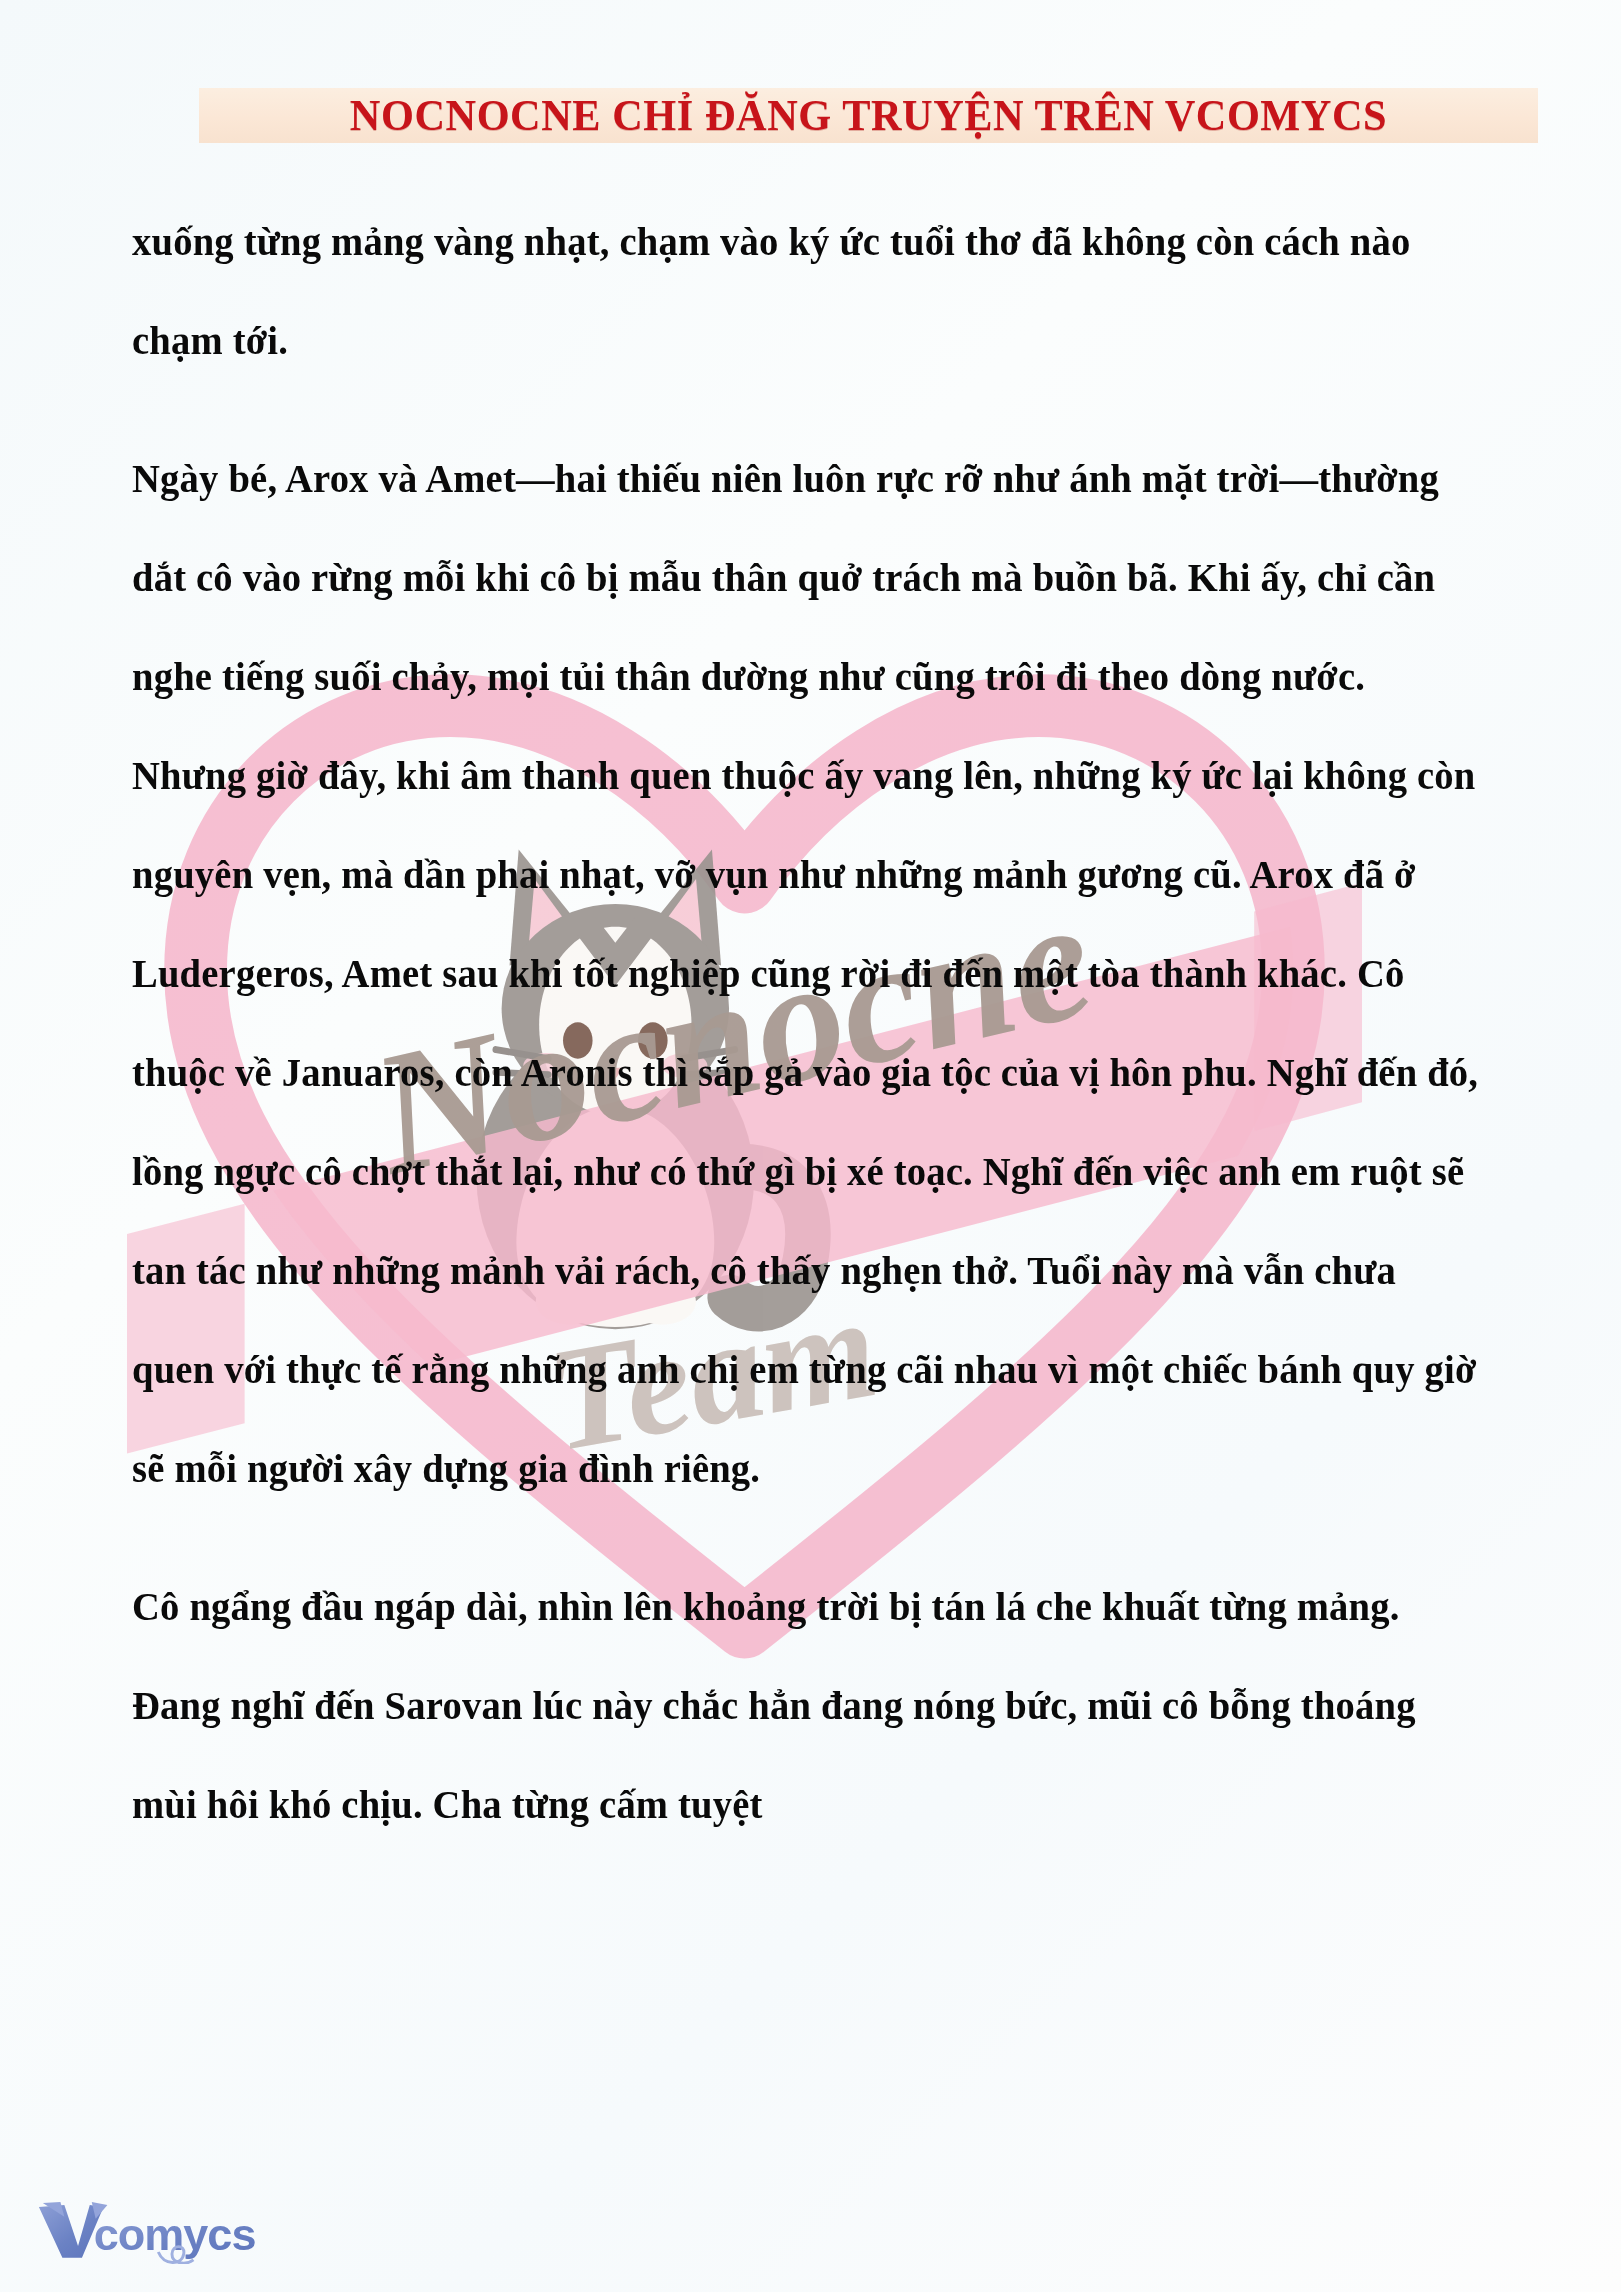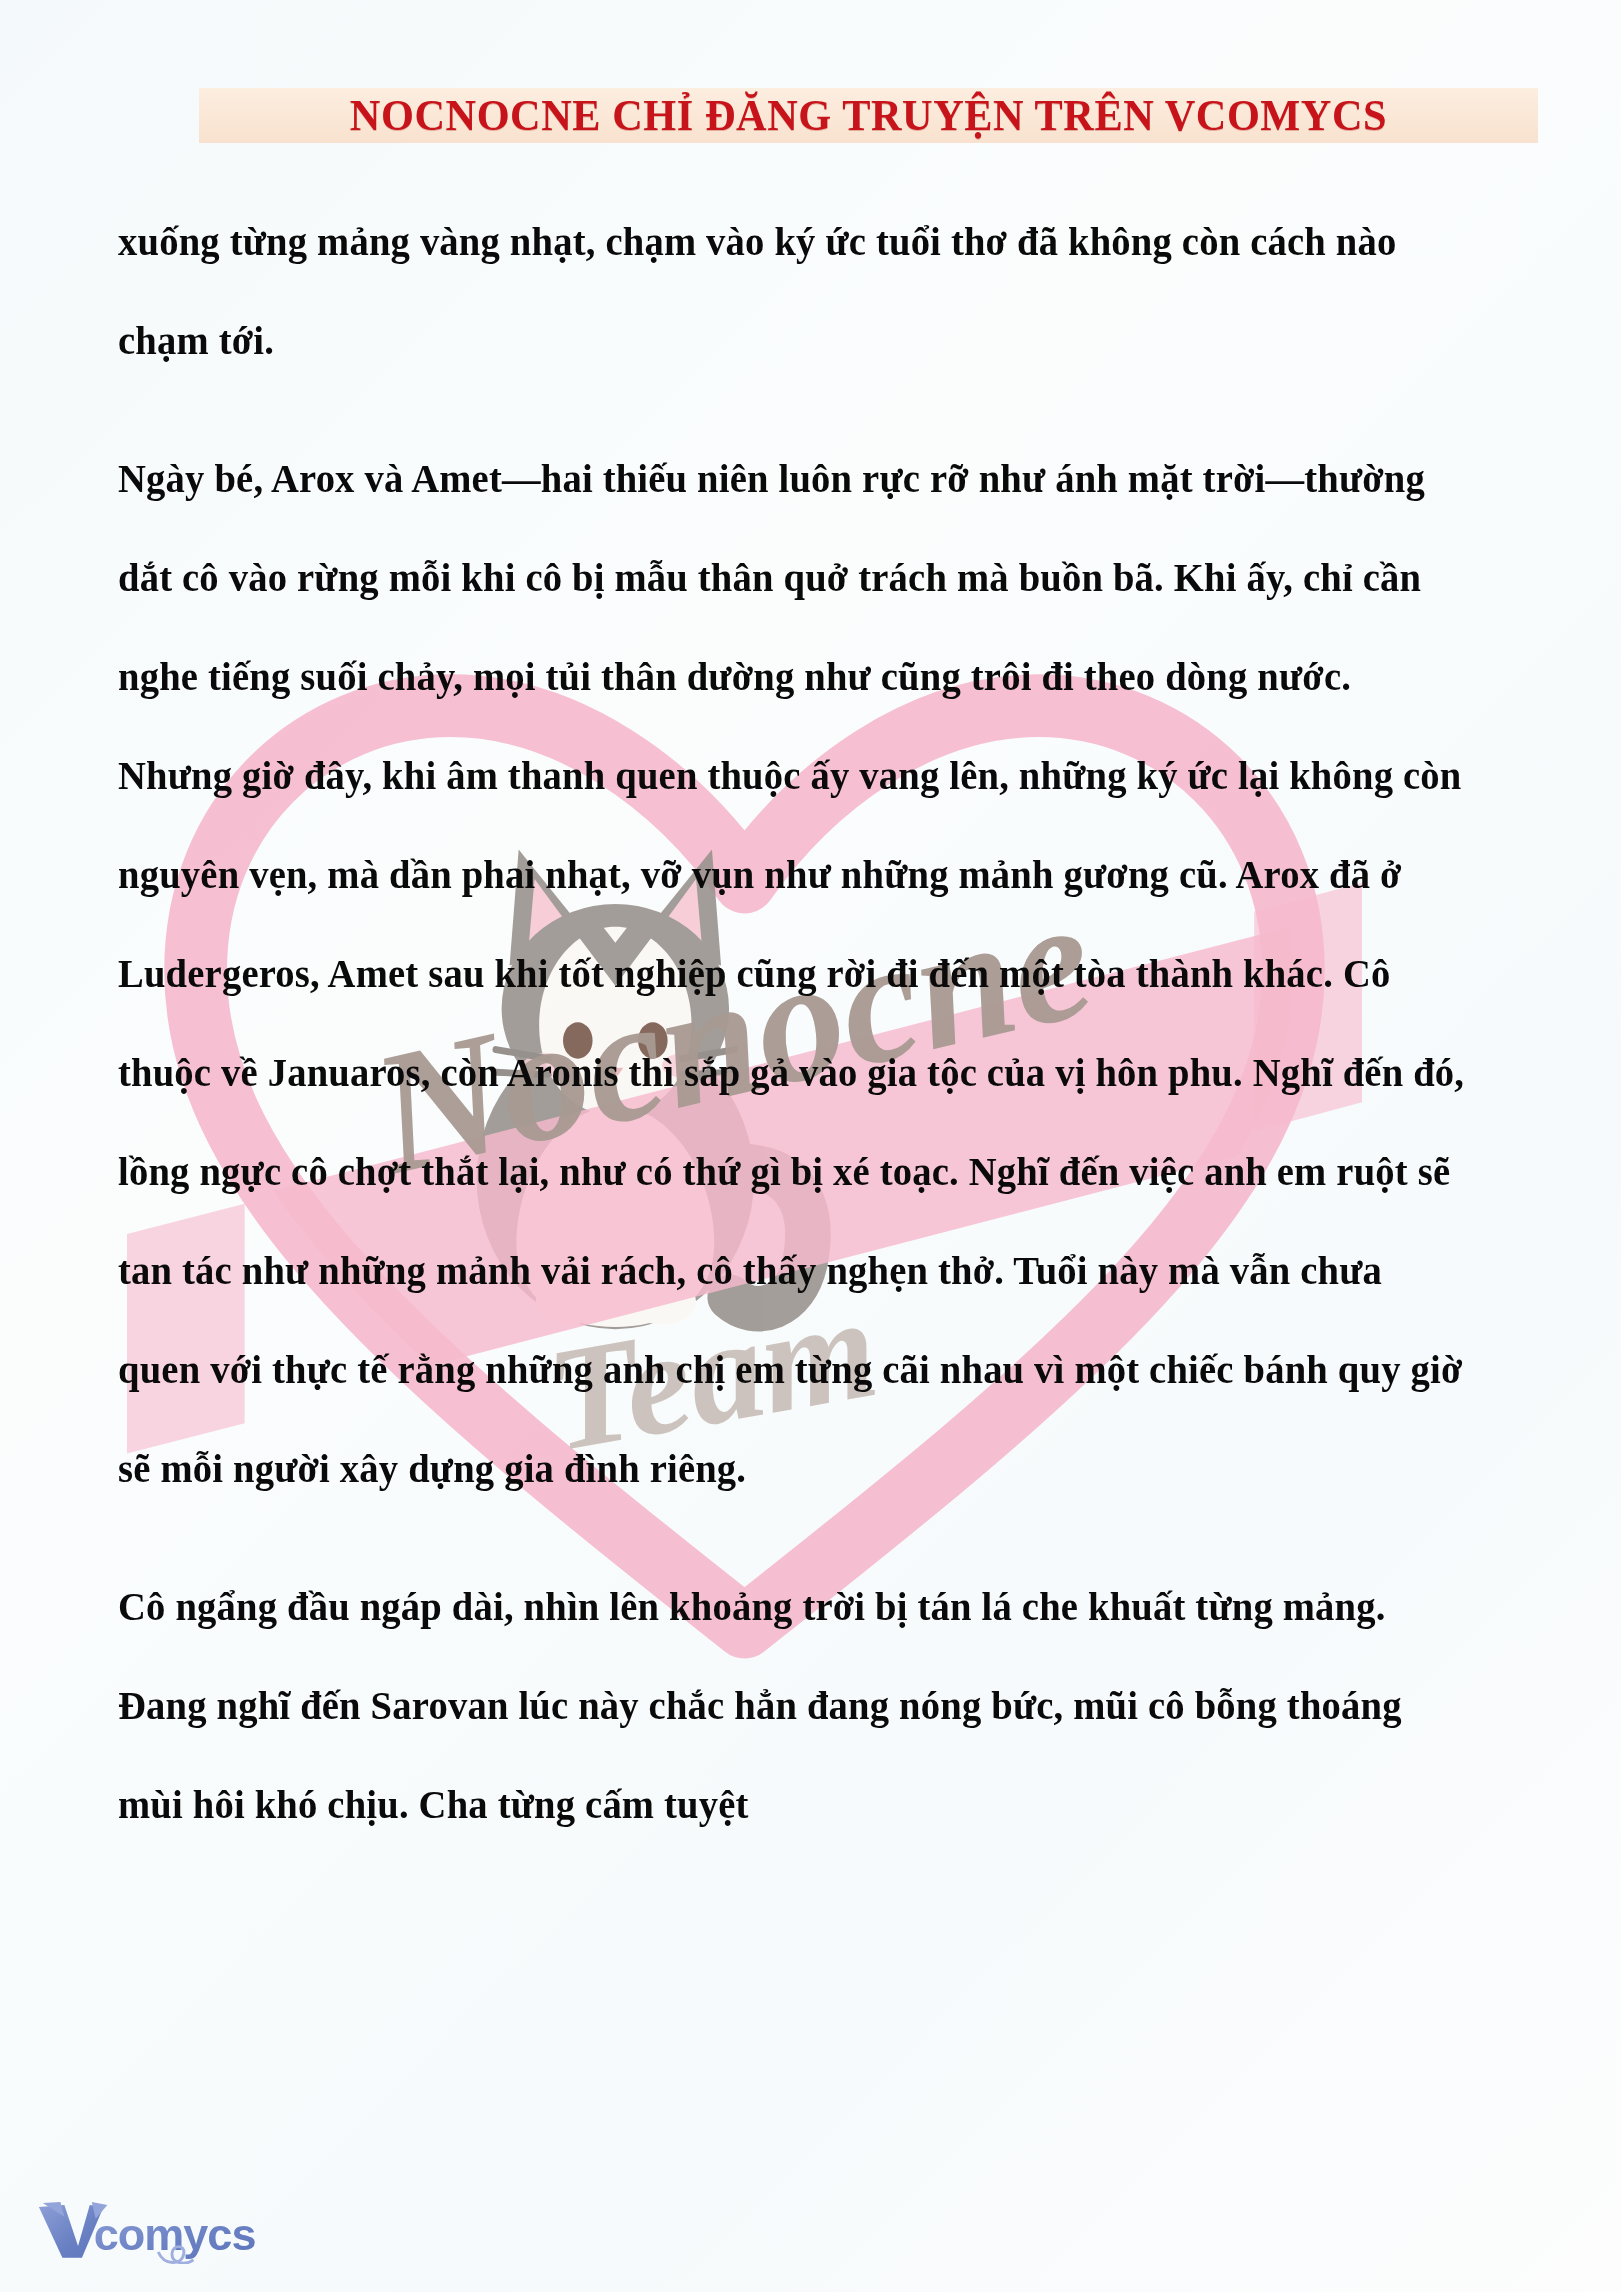--- a/index.html
+++ b/index.html
@@ -46,21 +46,21 @@
     white-space:nowrap;
     transform:scaleX(0.94);
     transform-origin:center center;
     text-shadow:0 1px 0 rgba(160,0,0,0.25);
     z-index:4;
   }
 
   
   .body-col{
     position:absolute;
-    left:118px;top:192px;
+    left:132px;top:192px;
     width:1404px;
     z-index:3;
   }
   .para{
     color:#0a0a0a;
     font-family:"Liberation Serif", serif;
     font-weight:bold;
     font-size:40px;
     line-height:99px;
     letter-spacing:0.2px;

